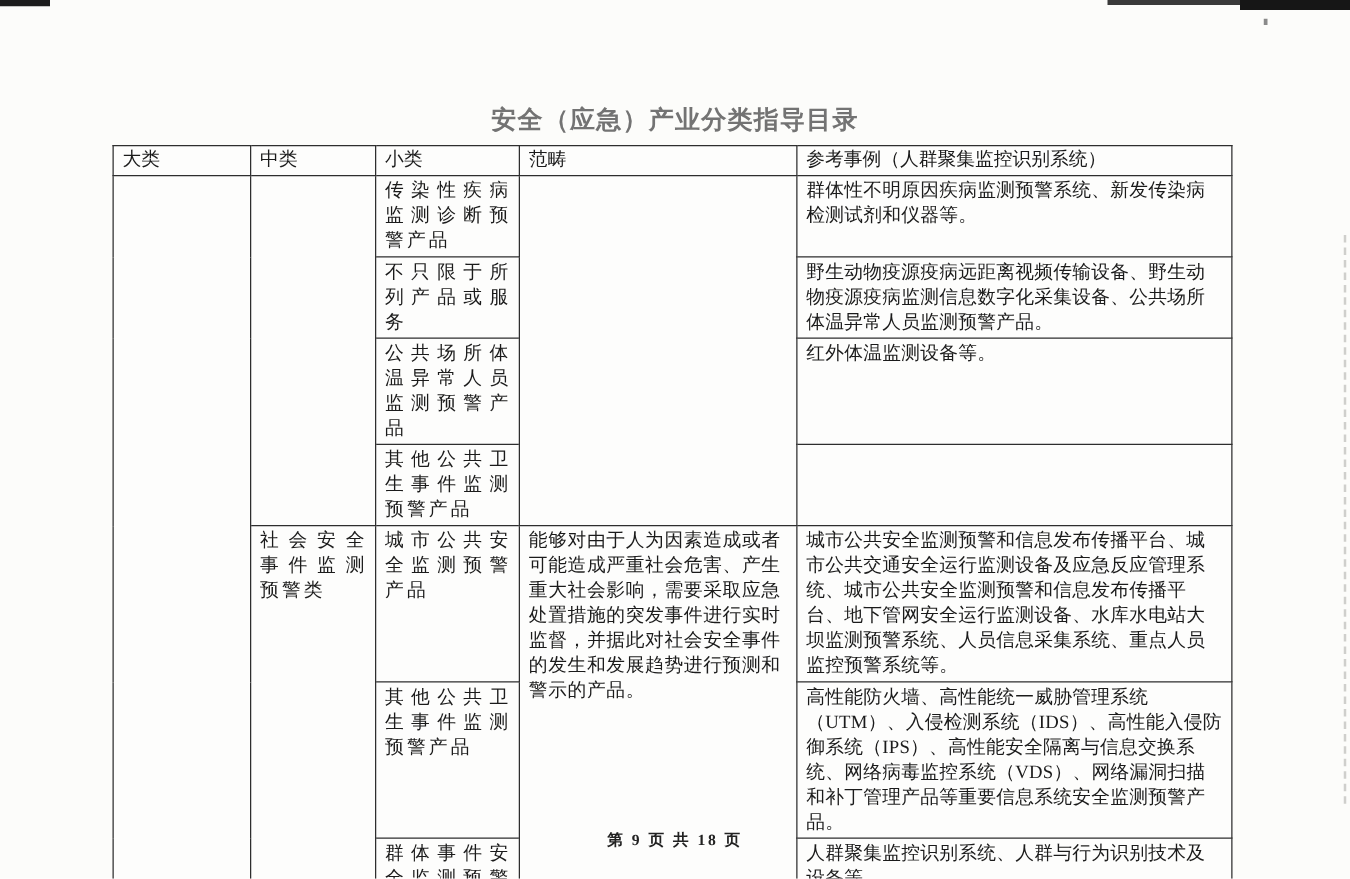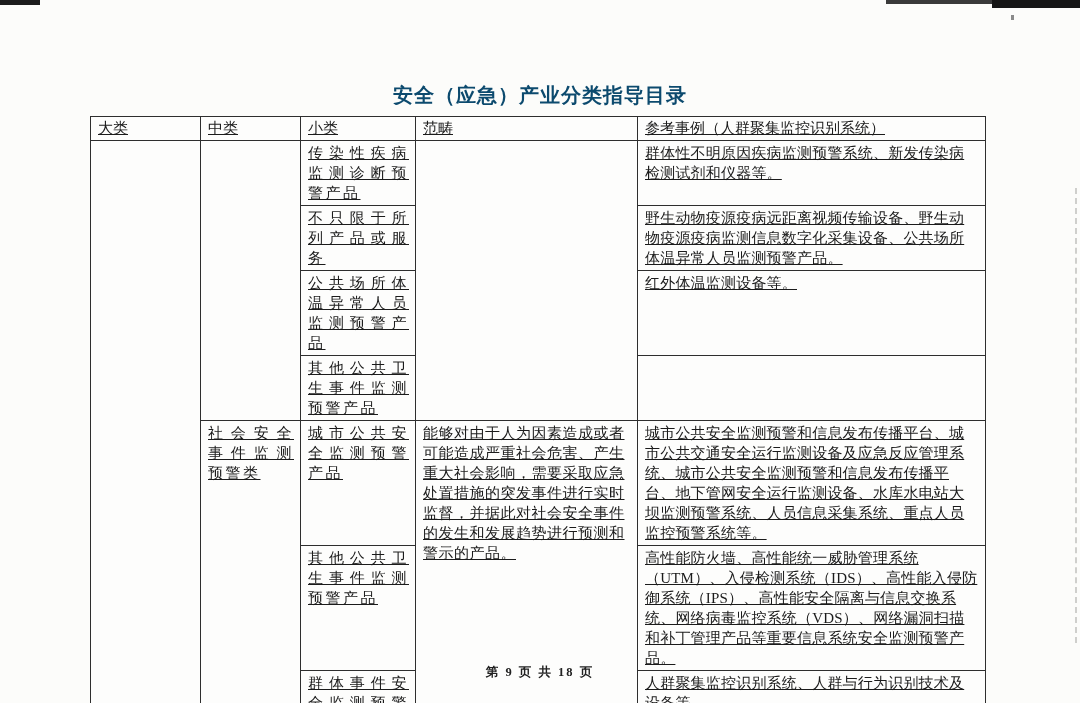--- a/index.html
+++ b/index.html
@@ -26,40 +26,39 @@
 
   #doc-title {
     position: absolute;
     left: 0; top: 82px;
     width: 1080px;
     text-align: center;
     font-family: "Liberation Sans", "DejaVu Sans", sans-serif;
     font-weight: bold;
     font-size: 20px;
     letter-spacing: 1px;
-    color: #0c4a6e;
+    color: #737373;
   }
 
   #catalog-table {
     position: absolute;
     left: 90px;
     top: 116px;
     width: 895px;
     border-collapse: collapse;
     table-layout: fixed;
     background: #fdfdfc;
   }
   #catalog-table th, #catalog-table td {
     border: 1.6px solid #2e2e2e;
     vertical-align: top;
     padding: 2px 6px 2px 7px;
     font-size: 15px;
     line-height: 20px;
     overflow: hidden;
-    text-decoration: underline;
   }
   #catalog-table th {
     font-weight: normal;
     text-align: left;
     font-size: 15px;
     height: 20px;
     padding-top: 1px;
     padding-bottom: 1px;
     white-space: nowrap;
   }

